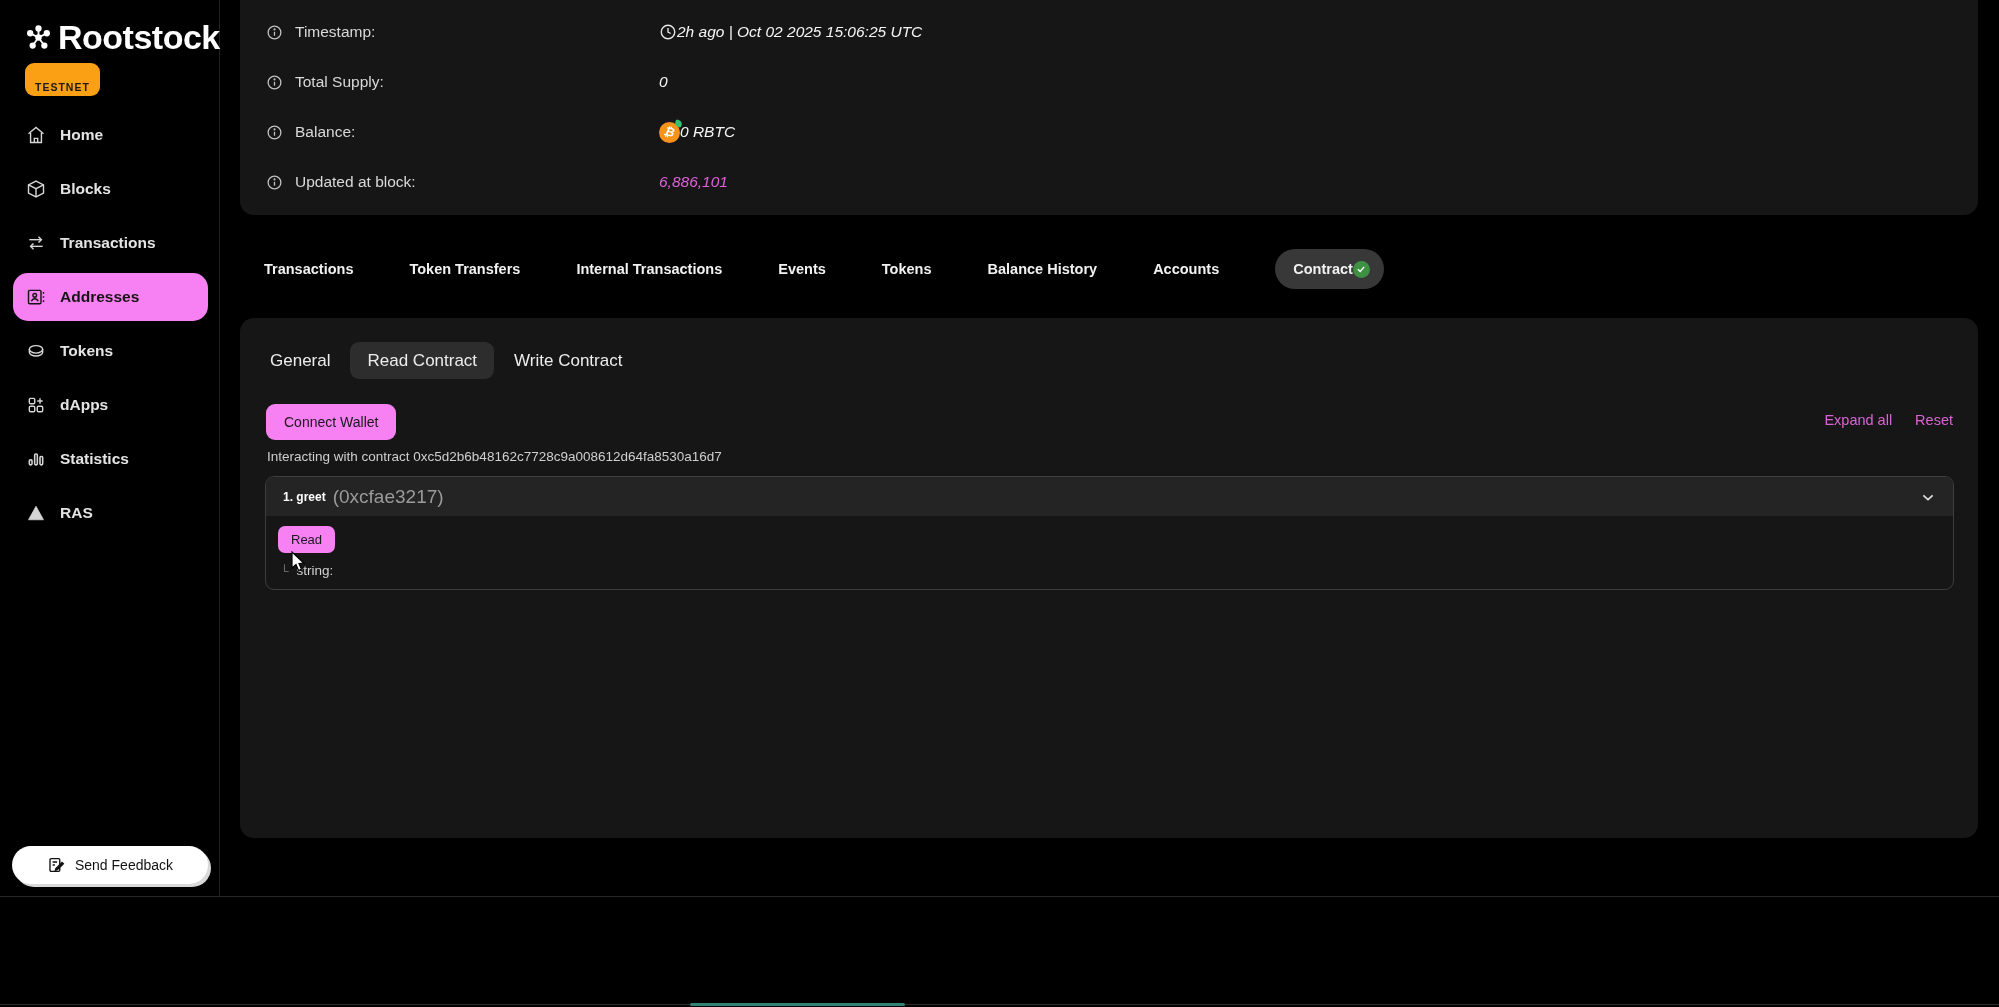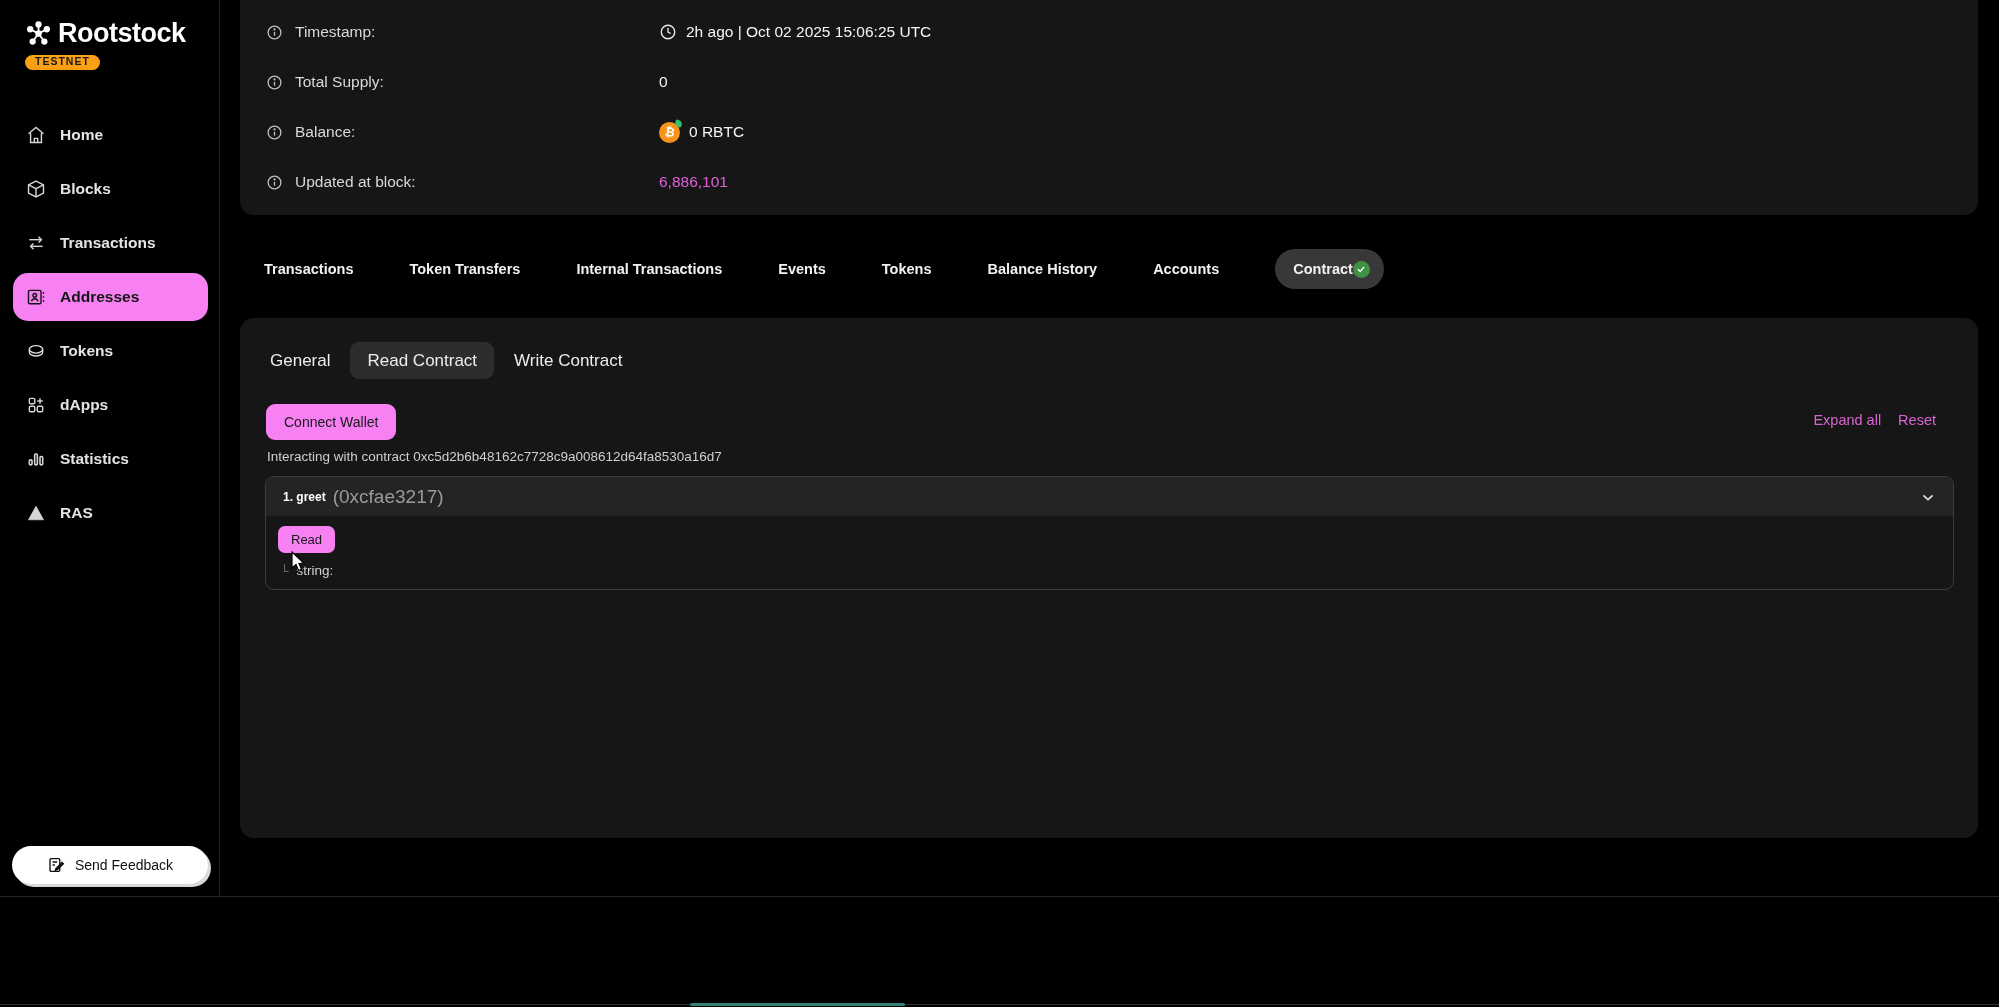--- a/index.html
+++ b/index.html
@@ -5,59 +5,59 @@
   * { margin:0; padding:0; box-sizing:border-box; }
   html,body { background:#000; }
   body { font-family:"Liberation Sans", sans-serif; }
   #app { position:relative; width:1999px; height:1007px; background:#000; overflow:hidden; }
 
   
   .sidebar { position:absolute; left:0; top:0; width:220px; height:896px; border-right:1px solid #212121; background:#000; }
   .logo-wrap { position:absolute; left:25px; top:18px; }
   .logo-row { display:flex; align-items:center; gap:6px; }
   .logo-mark { width:27px; height:27px; }
-  .logo-text { color:#fff; font-size:27px; font-weight:700; letter-spacing:-0.5px; }
-  .testnet-badge { display:inline-block; margin-top:6px; background:#fb9f15; color:#1a1a1a; font-size:10.5px; font-weight:700; letter-spacing:1px; padding:0 10px 3px; border-radius:9px; }
+  .logo-text { color:#fff; font-size:34px; font-weight:700; letter-spacing:-0.5px; }
+  .testnet-badge { display:inline-block; margin-top:6px; background:#fb9f15; color:#1a1a1a; font-size:10.5px; font-weight:700; letter-spacing:1px; padding:18px 10px 3px; border-radius:9px; }
 
   .nav { position:absolute; left:0; top:108px; width:220px; }
   .nav-item { position:relative; height:54px; display:flex; align-items:center; padding-left:25px; gap:14px; color:#e4e4e4; font-size:15.5px; cursor:pointer;font-weight:bold; }
   .nav-item .nicon { width:21px; height:21px; display:flex; align-items:center; justify-content:center; }
   .nav-item svg { stroke:#d6d6d6; }
   .nav-item.active { margin:3px 12px 3px 13px; padding-left:12px; height:48px; background:#f780f2; border-radius:15px; color:#141414; font-weight:600; }
   .nav-item.active svg { stroke:#141414; }
   .tri { fill:#d6d6d6; }
 
   .feedback-btn { position:absolute; left:12px; top:846px; width:196px; height:38px; background:#fff; border-radius:20px; display:flex; align-items:center; justify-content:center; gap:10px; color:#111; font-size:14px; font-weight:500; box-shadow:3px 3px 0 rgba(255,255,255,0.85); cursor:pointer; }
 
   
   .main { position:absolute; left:220px; top:0; width:1779px; height:896px; }
 
   .summary-card { position:absolute; left:20px; top:0; right:21px; height:215px; background:#161616; border-radius:0 0 14px 14px; padding-top:7px; }
   .summary-row { display:flex; align-items:center; height:50px; }
   .summary-label { width:419px; padding-left:26px; display:flex; align-items:center; gap:12px; color:#d9d9d9; font-size:15.5px; }
-  .summary-value { display:flex; align-items:center; gap:9px; color:#f5f5f5; font-size:15.5px; }
+  .summary-value { display:flex; align-items:center; gap:0; color:#f5f5f5; font-size:15.5px;font-style:italic; }
   .summary-value.pink { color:#e160d9; }
   .info-ic { width:17px; height:17px; flex:none; }
   .rbtc-ic { position:relative; width:21px; height:21px; background:#f7931a; border-radius:50%; display:flex; align-items:center; justify-content:center; }
   .rbtc-ic .b { color:#fff; font-size:12px; font-weight:700; transform:rotate(12deg); }
   .rbtc-ic .leaf { position:absolute; right:-2px; top:-2px; width:7px; height:7px; background:#35c06f; border-radius:2px 60% 2px 60%; transform:rotate(15deg); }
 
   .tabs { position:absolute; left:44px; top:249px; display:flex; align-items:center; gap:56px; height:40px; }
   .tab { color:#f2f2f2; font-size:14.5px; font-weight:600; white-space:nowrap; cursor:pointer; }
   .tab.pill { background:#383838; border-radius:21px; height:40px; display:flex; align-items:center; padding:0 14px 0 18px; }
   .check-badge { width:17px; height:17px; background:#3e9142; border-radius:50%; display:flex; align-items:center; justify-content:center; }
 
   .panel-card { position:absolute; left:20px; top:318px; right:21px; height:520px; background:#161616; border-radius:14px; }
   .subtabs { position:absolute; left:28px; top:24px; display:flex; align-items:center; gap:18px; height:37px; }
   .subtab { color:#ededed; font-size:17px; font-weight:500; white-space:nowrap; cursor:pointer; padding:0 2px; }
   .subtab.active { background:#2d2d2d; border-radius:9px; height:37px; display:flex; align-items:center; padding:0 17px; }
 
   .actions-row { position:absolute; left:26px; right:25px; top:86px; height:36px; }
   .connect-btn { position:absolute; left:0; top:0; height:36px; background:#f780f2; border:none; border-radius:9px; padding:0 18px; color:#181818; font-size:14px; font-weight:500; font-family:"Liberation Sans", sans-serif; cursor:pointer; }
-  .link-group { position:absolute; right:17px; top:8px; display:flex; gap:17px;justify-content:flex-end; }
+  .link-group { position:absolute; right:0; top:8px; display:flex; gap:23px;justify-content:flex-end; }
   .pink-link { color:#d964d4; font-size:14.5px; cursor:pointer; text-decoration:none; }
 
   .interacting { position:absolute; left:27px; top:131px; color:#cfcfcf; font-size:13.5px; }
 
   .method-card { position:absolute; left:25px; right:24px; top:158px; height:114px; border:1px solid #3e3e3e; border-radius:9px; overflow:hidden; }
   .method-header { height:39px; background:#242424; display:flex; align-items:center; padding:0 17px; gap:7px; cursor:pointer; }
   .method-name { color:#fff; font-size:12px; font-weight:600; }
   .method-sig { color:#9b9b9b; font-size:19px; }
   .method-header .chev { margin-left:auto; }
   .method-body { position:relative; height:75px; }

